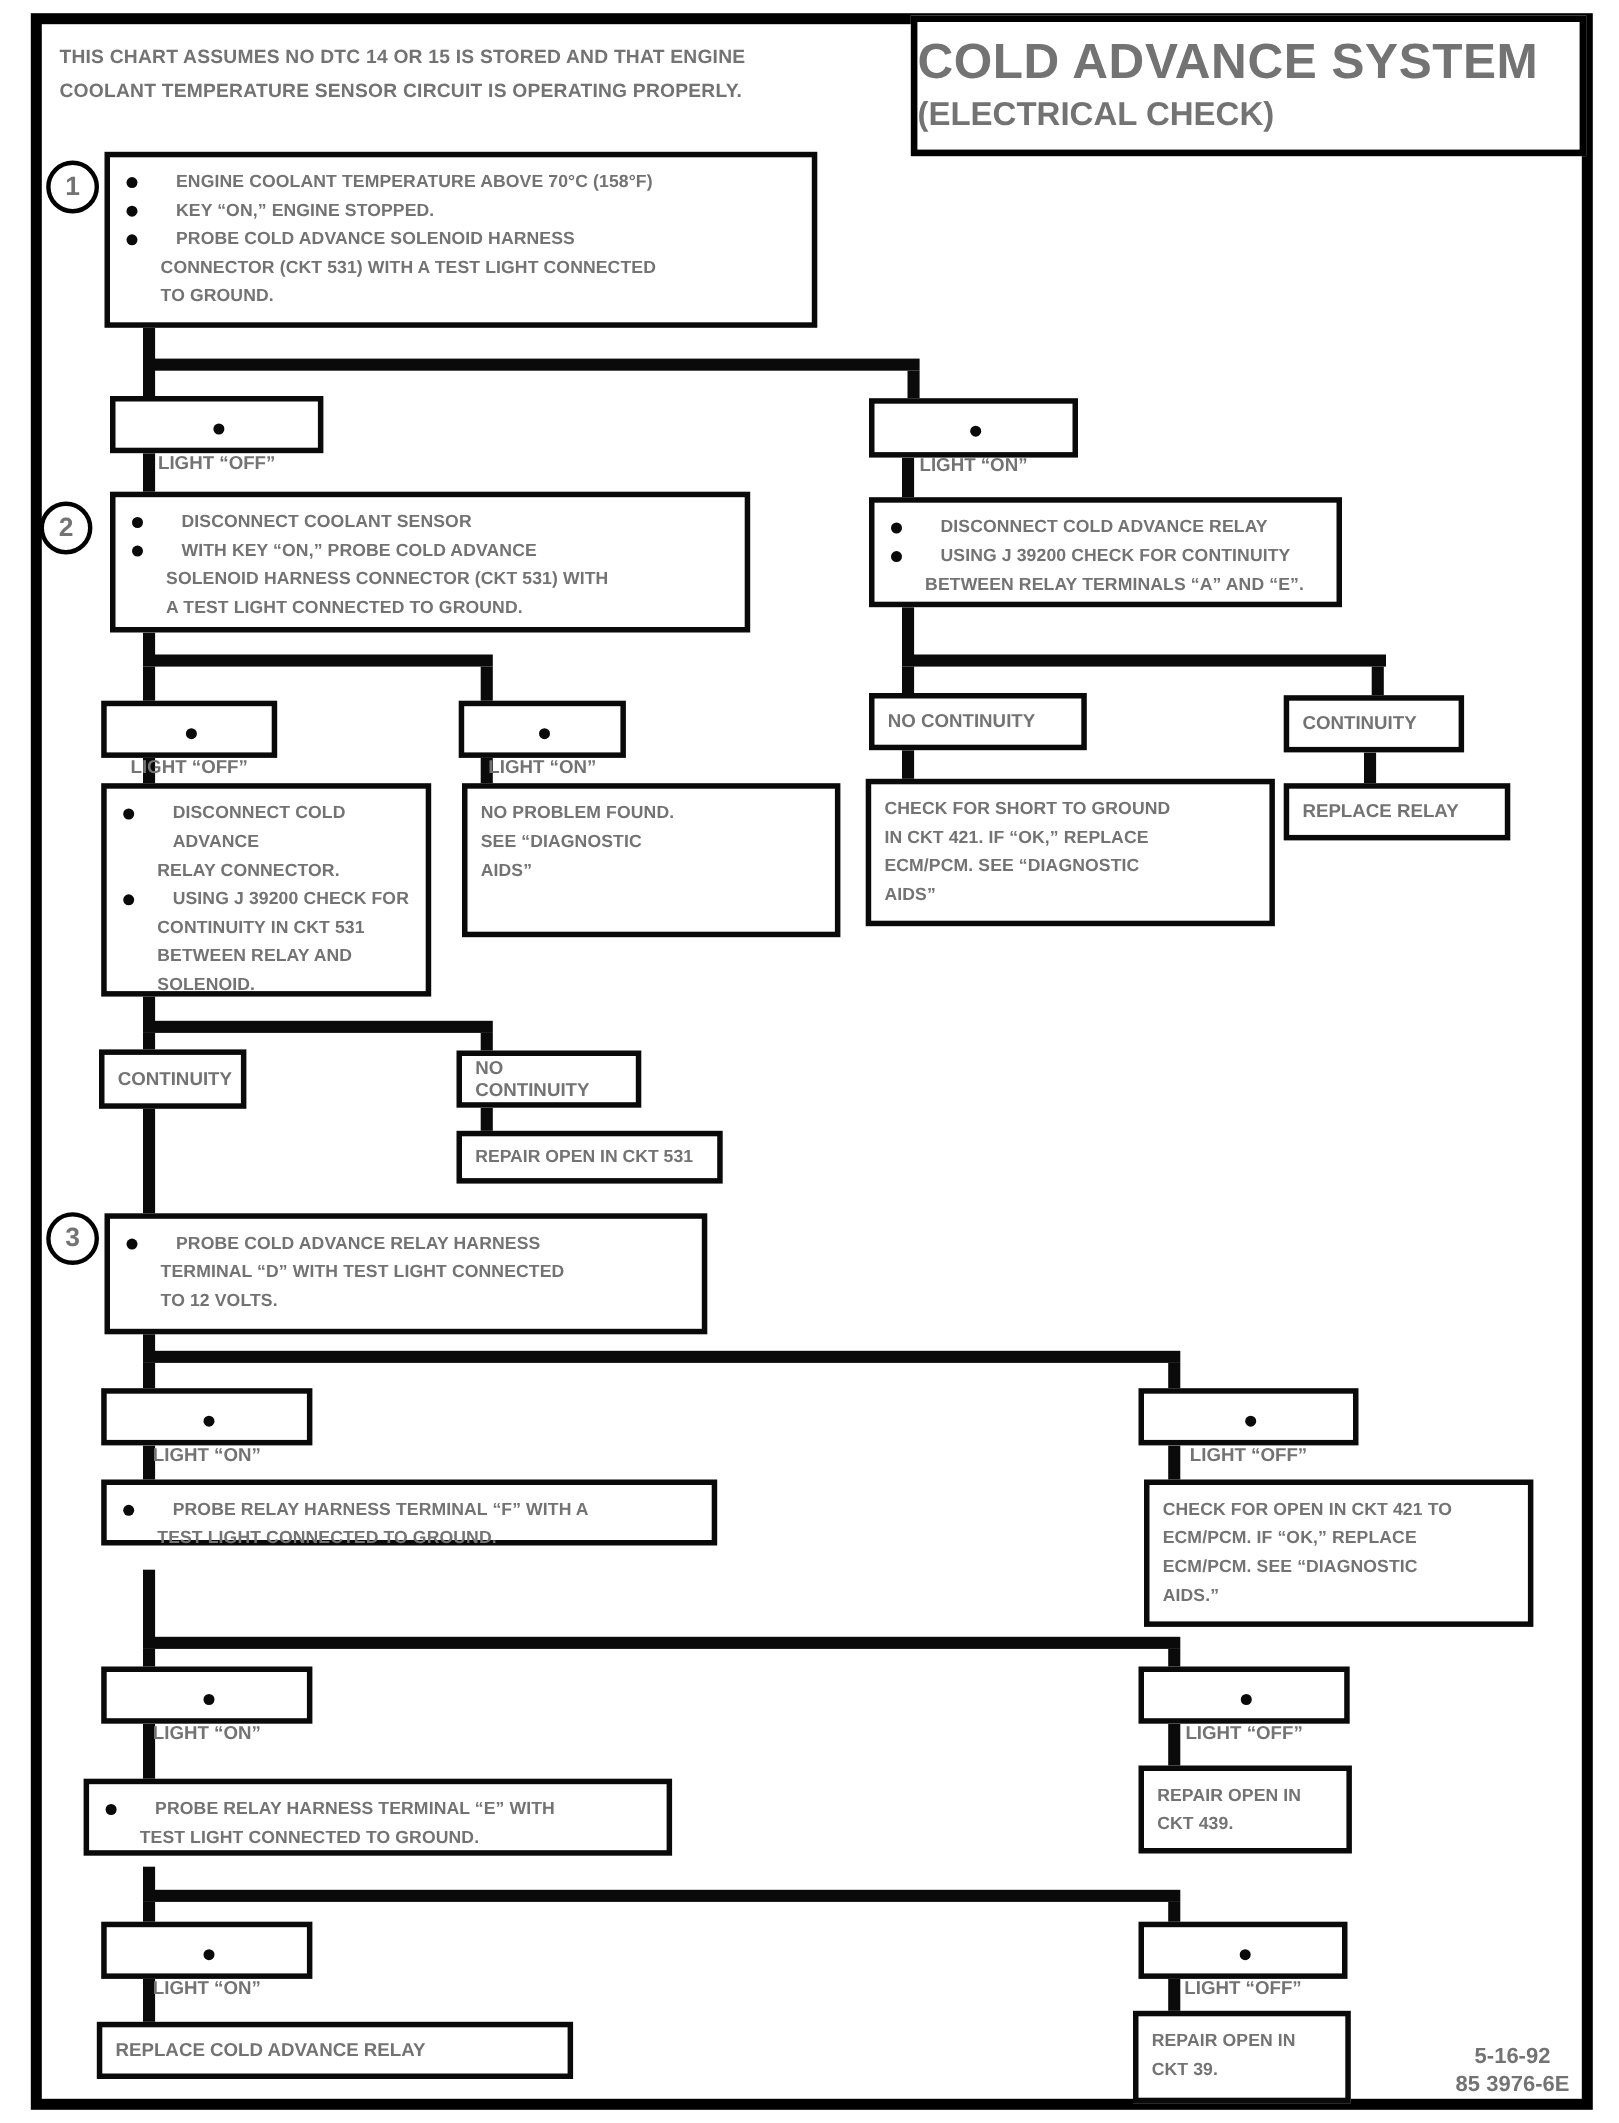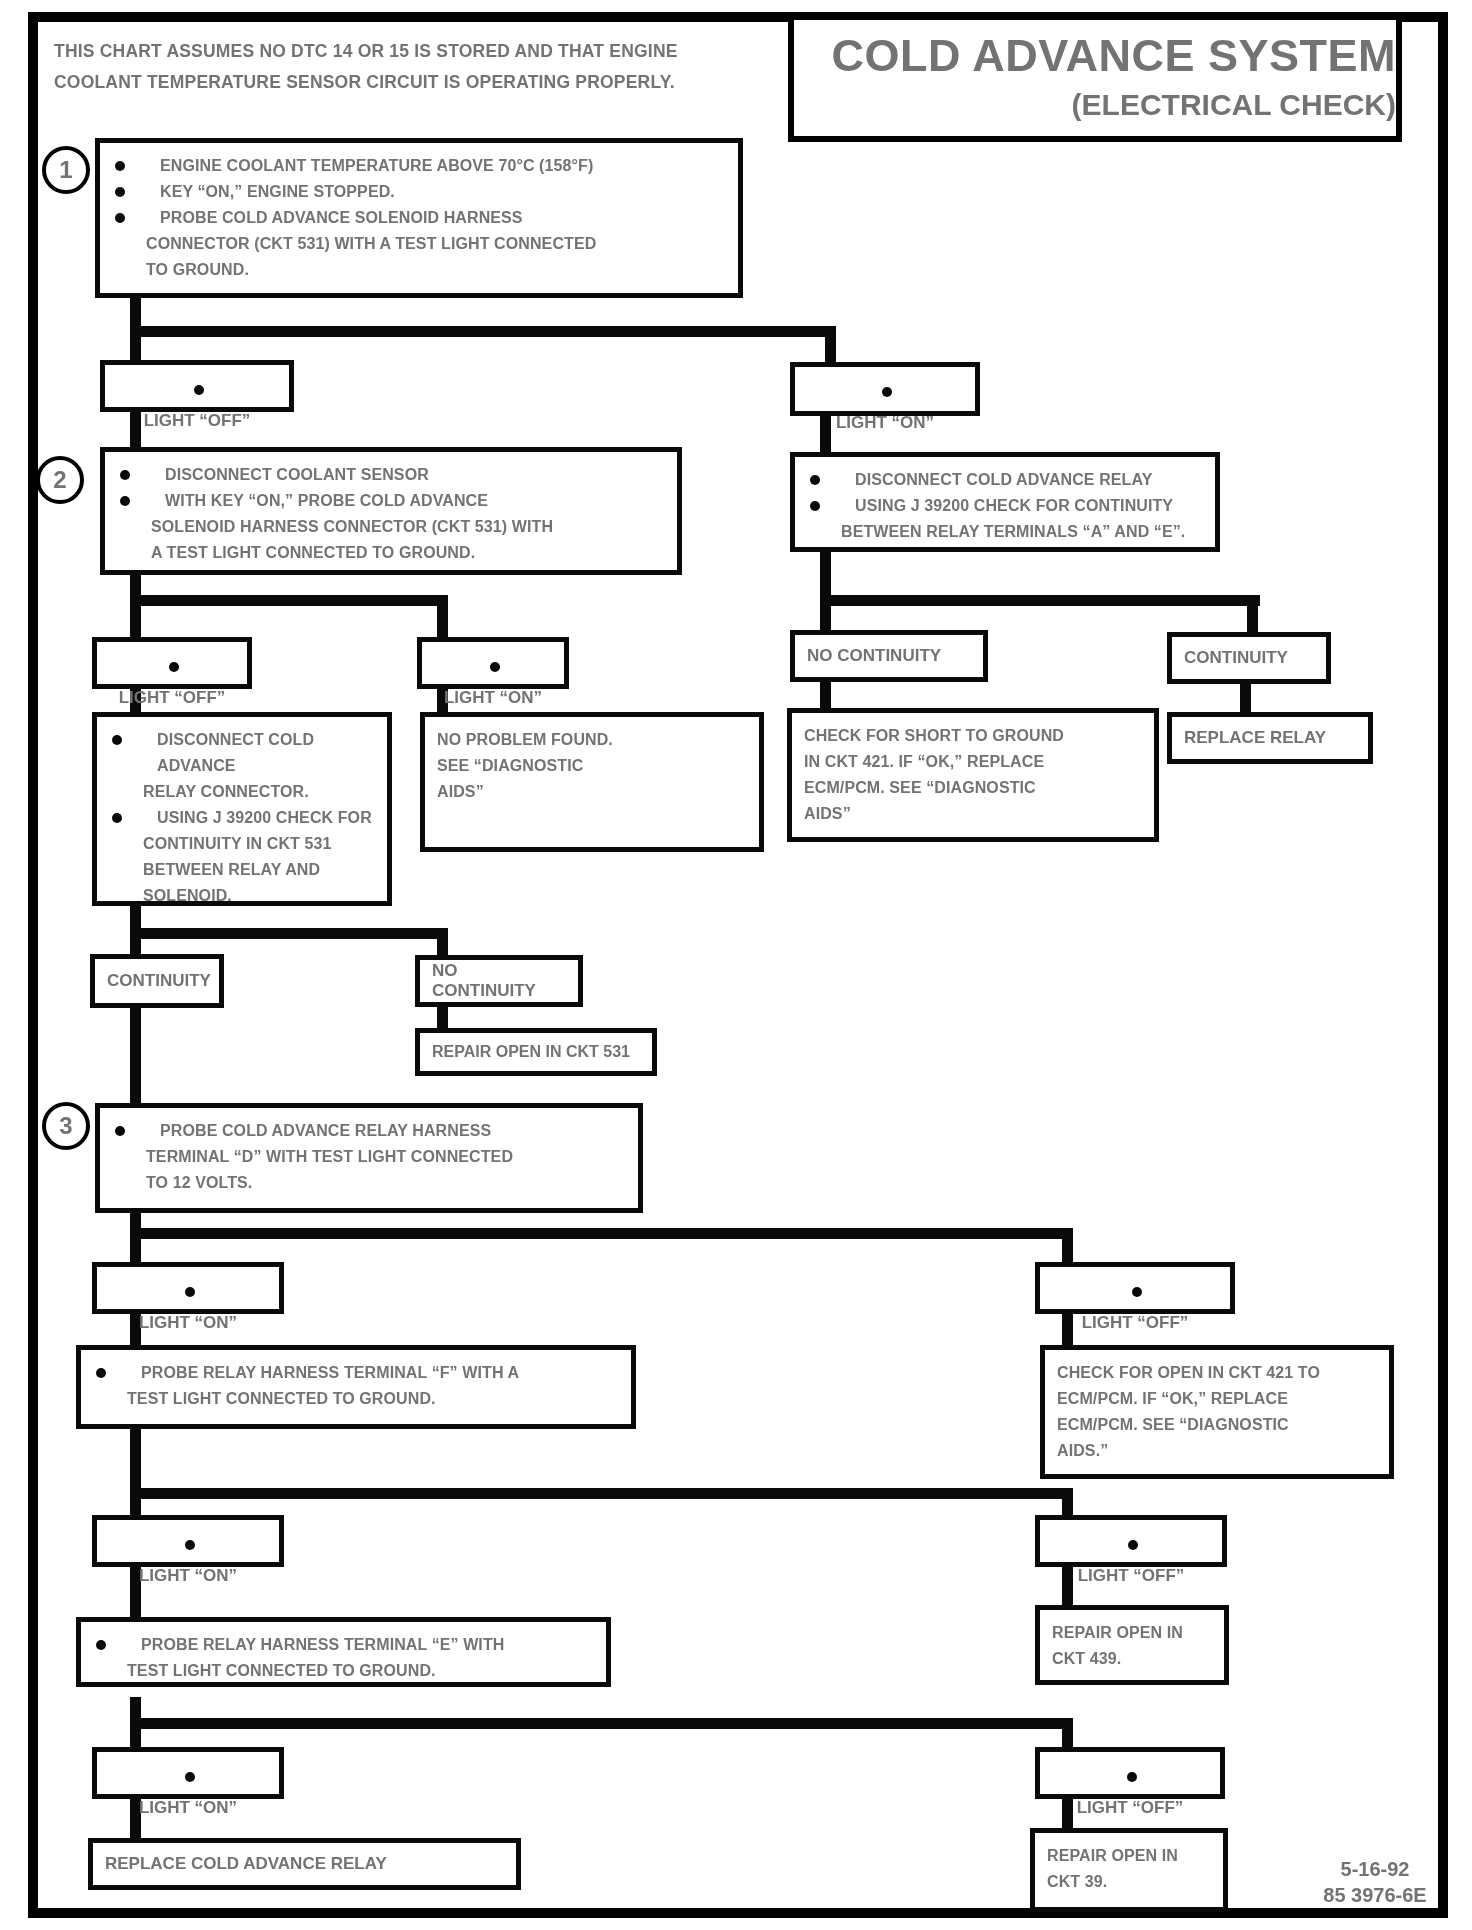--- a/index.html
+++ b/index.html
@@ -4,22 +4,22 @@
 <style>
   html,body{margin:0;padding:0;background:#9a9a9a;}
   .sheet{
     position:relative;width:1472px;height:1930px;background:#fff;
     font-family:"Liberation Sans","DejaVu Sans",sans-serif;
     font-weight:700;color:#737373;overflow:hidden;margin:0 auto;
   }
   .pborder{position:absolute;left:28px;top:12px;width:1420px;height:1906px;
     border:10px solid #000;box-sizing:border-box;z-index:0;}
   .note{position:absolute;left:54px;top:36px;width:780px;font-size:17.5px;line-height:31px;letter-spacing:.2px;z-index:2;}
-  .titlebox{position:absolute;left:788px;top:14px;width:614px;height:128px;border:6px solid #000;
-    box-sizing:border-box;background:#fff;text-align:right;z-index:2;}
+  .titlebox{position:absolute;left:828px;top:14px;width:614px;height:128px;border:6px solid #000;
+    box-sizing:border-box;background:#fff;text-align:left;z-index:2;}
   .title{font-size:45px;line-height:56px;margin-top:8px;letter-spacing:.5px;}
   .subtitle{font-size:30px;line-height:42px;}
   .circ{position:absolute;width:48px;height:48px;border:4px solid #000;border-radius:50%;
     box-sizing:border-box;background:#fff;display:flex;align-items:center;justify-content:center;
     font-size:24px;z-index:3;}
   .box{position:absolute;background:#fff;border:5px solid #0a0a0a;box-sizing:border-box;
     padding:10px 12px;z-index:2;}
   .row{display:flex;align-items:flex-start;font-size:16px;line-height:26px;letter-spacing:.1px;gap:14px;}
   .row.c{padding-left:34px;display:block;}
   .blt{flex:0 0 34px;height:26px;display:flex;align-items:center;}
@@ -212,21 +212,21 @@
 
   <div class="box lb" style="left:92px;top:1262px;width:192px;height:52px">
     <span class="blt"></span>
       <span class="t">LIGHT “ON”</span>
   </div>
   <div class="box lb" style="left:1035px;top:1262px;width:200px;height:52px">
     <span class="blt"></span>
       <span class="t">LIGHT “OFF”</span>
   </div>
 
-  <div class="box" style="left:76px;top:1345px;width:560px;height:84px">
+  <div class="box" style="left:92px;top:1345px;width:560px;height:60px">
     <div class="row b">
         <span class="blt"></span>
         <span class="t">PROBE RELAY HARNESS TERMINAL “F” WITH A</span>
       </div>
     <div class="row c">TEST LIGHT CONNECTED TO GROUND.</div>
   </div>
 
   <div class="box" style="left:1040px;top:1345px;width:354px;height:134px">
     <div class="row">CHECK FOR OPEN IN CKT 421 TO</div>
     <div class="row">ECM/PCM. IF “OK,” REPLACE</div>

